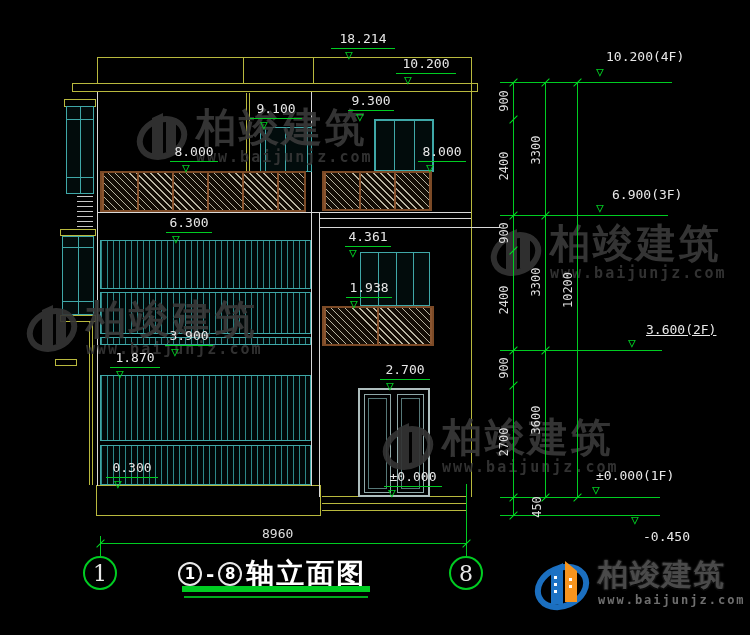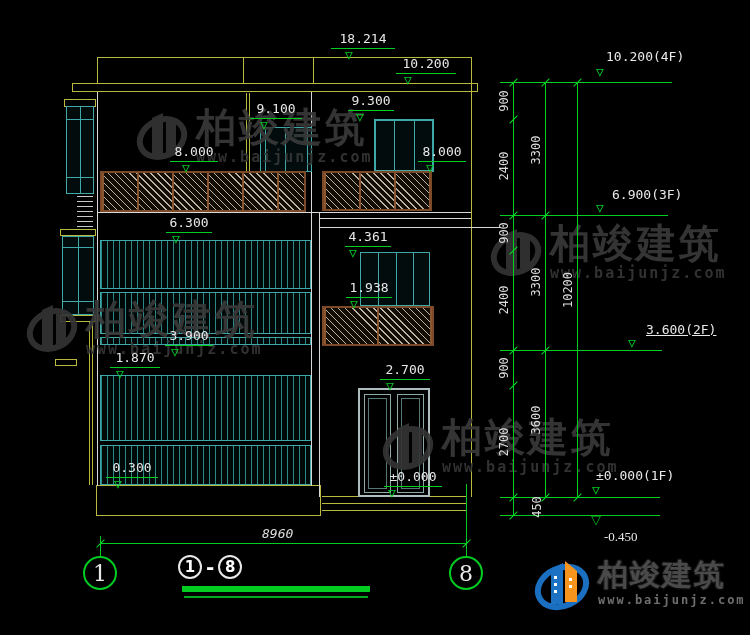--- a/index.html
+++ b/index.html
@@ -284,41 +284,42 @@
   </div>
   <div class="lvl" style="left:612px;top:187px;">
     <span>6.900(3F)</span><i class="tri" style="left:-20px;top:15px;"></i>
   </div>
   <div class="lvl" style="left:646px;top:322px;text-decoration:underline;">
     <span>3.600(2F)</span><i class="tri" style="left:-22px;top:15px;"></i>
   </div>
   <div class="lvl" style="left:596px;top:468px;">
     <span>±0.000(1F)</span><i class="tri" style="left:-8px;top:16px;"></i>
   </div>
-  <div class="lvl" style="left:604px;top:529px;font-family:Liberation Serif, serif;">
+  <div class="lvl" style="left:643px;top:529px;">
     <span>-0.450</span><i class="tri" style="left:-16px;top:-15px;"></i>
   </div>
 
   <div class="vg" style="left:100px;top:536px;height:21px;"></div>
   <div class="vg" style="left:466px;top:484px;height:73px;"></div>
   <div class="hg" style="left:100px;top:543px;width:366px;"></div>
   <i class="tk" style="left:95px;top:543px;"></i>
     <i class="tk" style="left:461px;top:543px;"></i>
-  <span class="hdim" style="left:262px;top:526px;font-style:italic;">8960</span>
+  <span class="hdim" style="left:262px;top:526px;">8960</span>
   <div class="bubble" style="left:83px;top:556px;">
     <span>1</span>
   </div>
   <div class="bubble" style="left:449px;top:556px;">
     <span>8</span>
   </div>
 
   <div class="title">
     <span class="circ">1</span>
     <span class="dash">-</span>
     <span class="circ">8</span>
+    <span class="ttl">轴立面图</span>
   </div>
   <div style="position:absolute;left:182px;top:586px;width:188px;height:6px;background:#00cc22;"></div>
   <div style="position:absolute;left:184px;top:596px;width:184px;height:2px;background:#00aa1c;"></div>
 
   <div class="logo">
     <svg width="56" height="58" viewBox="0 0 56 58">
       <ellipse cx="28" cy="33" rx="25" ry="19" fill="none" stroke="#1b6fc0" stroke-width="6" transform="rotate(-24 28 33)"></ellipse>
       <polygon points="17,16 29,9 29,50 17,50" fill="#1d72c4"></polygon>
       <polygon points="31,7 43,17 43,48 31,48" fill="#f7941d"></polygon>
       <rect x="20" y="22" width="3" height="3" fill="#fff"></rect>

